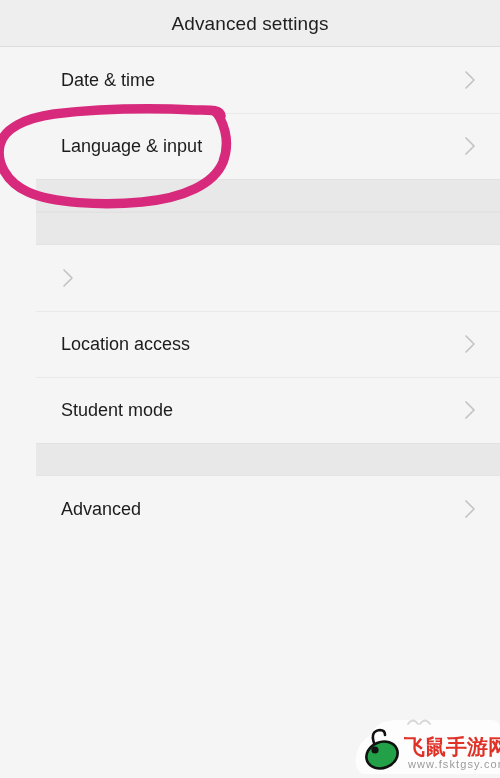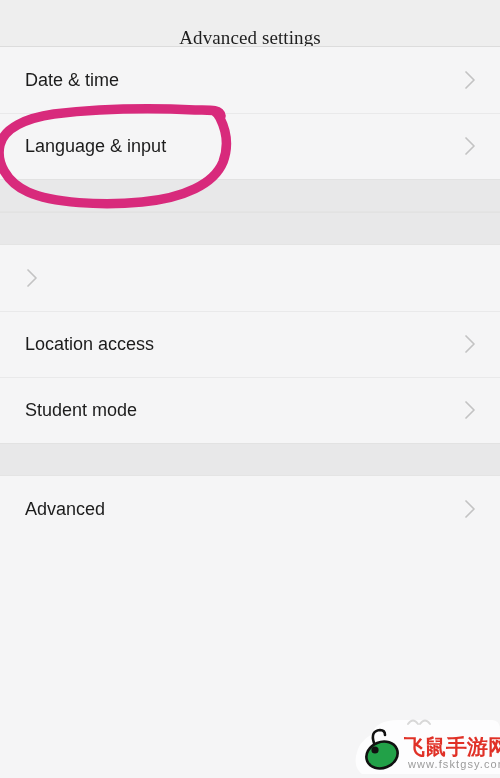--- a/index.html
+++ b/index.html
@@ -22,42 +22,42 @@
     background: #f5f5f6;
     overflow: hidden;
   }
 
   
   .titlebar {
     position: relative;
     height: 47px;
     background: #eeeeee;
     display: flex;
-    align-items: flex-end;
+    align-items: center;
     justify-content: center;
     box-sizing: border-box;
-    font-family: Liberation Serif, serif;
   }
   .titlebar-text {
     font-size: 19px;
     color: #1f1f1f;
     letter-spacing: 0.1px;
     line-height: 1;
   }
   .titlebar::after {
     content: "";
     position: absolute;
     left: 0; right: 0; bottom: 0;
     height: 1px;
     background: #dcdcdc;
   }
 
   
   .list {
     position: relative;
+    padding-left: 36px;
   }
   .group {
     background: #f5f5f6;
   }
   .row {
     position: relative;
     height: 66px;
     display: flex;
     align-items: center;
     padding: 0 20px 0 25px;

